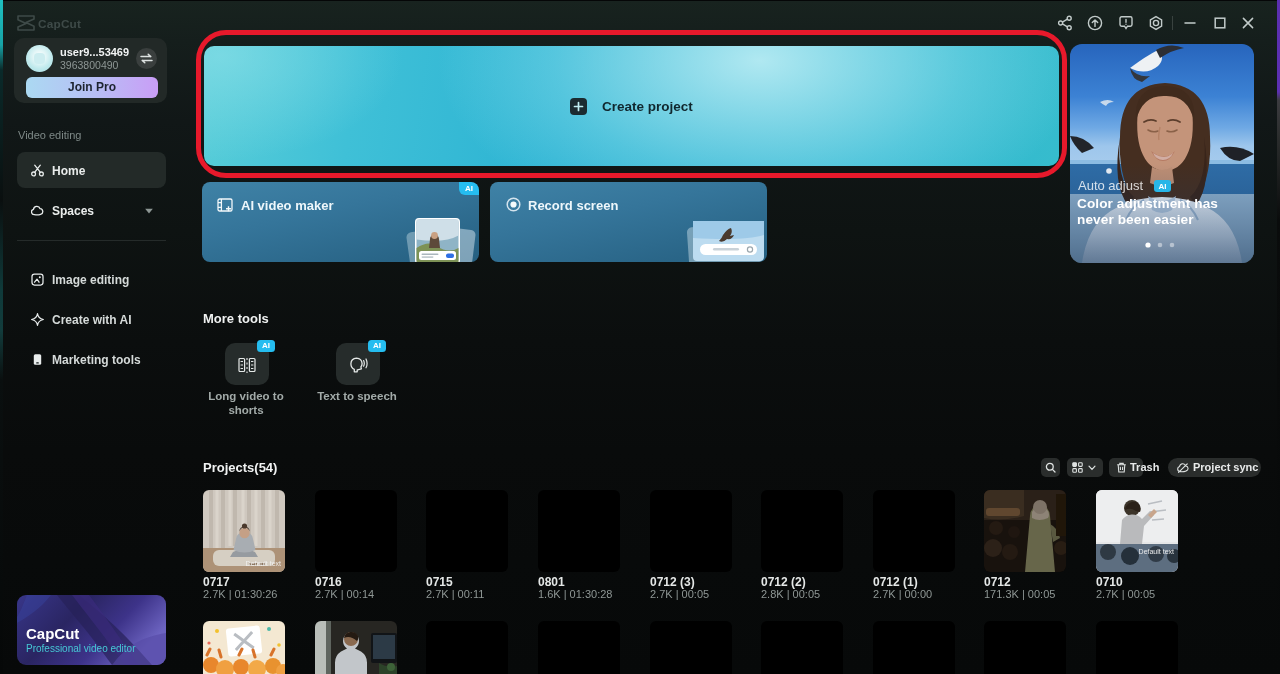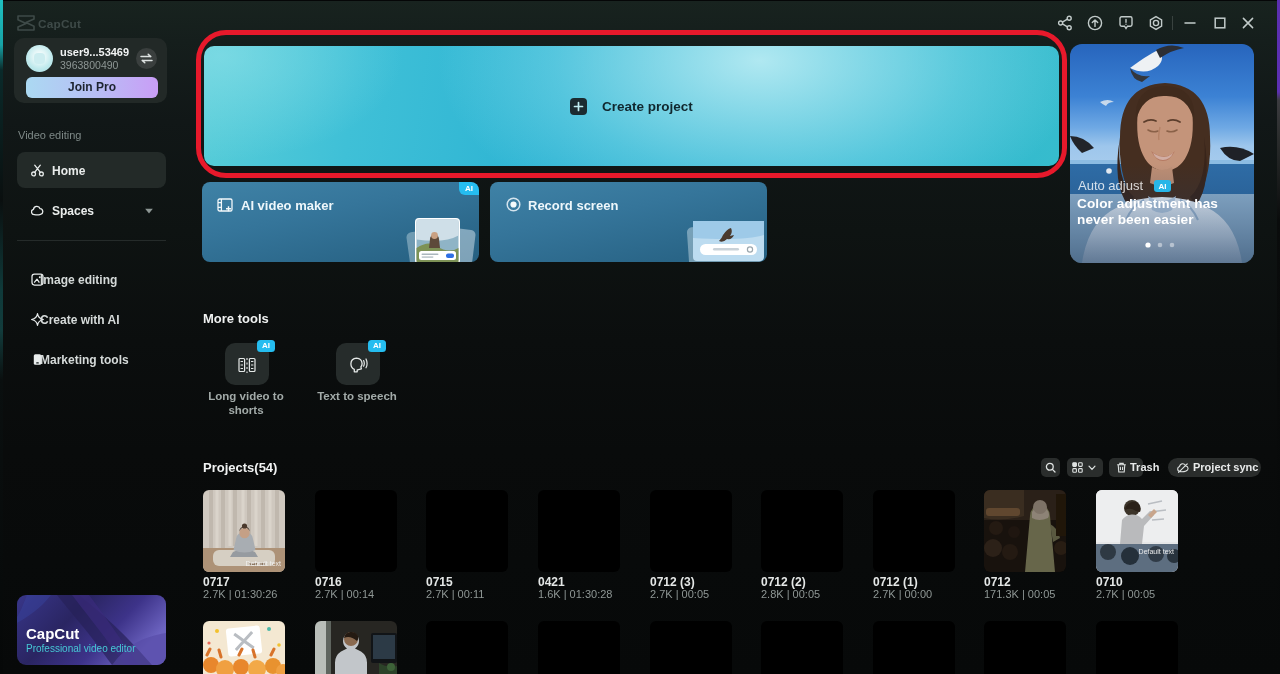--- a/index.html
+++ b/index.html
@@ -27,21 +27,21 @@
   #uid { left:60px; top:59px; font-size:10.5px; color:#8d9694; }
   #swBtn { left:136px; top:48px; width:21px; height:21px; border-radius:50%; background:#3a3f3e; color:#dde2e1; }
   #joinPro { left:26px; top:77px; width:132px; height:21px; border-radius:6px;
     background:linear-gradient(90deg,#abd9f2 0%, #b8bdf5 55%, #c99df6 100%);
     color:#1d2430; font-size:12px; font-weight:bold; text-align:center; line-height:21px; }
   #lblVE { left:18px; top:129px; font-size:11px; color:#7e8987; }
   #homeBox { left:17px; top:152px; width:149px; height:36px; background:#232a28; border-radius:8px; }
   .navIco { left:31px; width:13px; height:13px; color:#e8ecec; }
   .navTxt { left:52px; font-size:12px; font-weight:bold; color:#e9eceb; }
   #sbDivider { left:17px; top:240px; width:149px; height:1px; background:#252b2a; }
-  .navTxt2 { left:40px; font-size:12px; font-weight:bold; color:#d5dad9; }
+  .navTxt2 { left:52px; font-size:12px; font-weight:bold; color:#d5dad9; }
   #caret { left:144px; top:207px; width:10px; height:8px; color:#8d9694; }
   
   #sideBanner { left:17px; top:595px; width:149px; height:70px; border-radius:9px; overflow:hidden; }
   
   #redBox { left:196px; top:30px; width:871px; height:148px; border:5px solid #e7192b; border-radius:30px; }
   #createBanner { left:204px; top:46px; width:855px; height:120px; border-radius:10px;
     background:
       radial-gradient(430px 240px at 65% 12%, rgba(200,242,247,0.85) 0%, rgba(160,232,242,0.35) 48%, rgba(160,232,242,0) 75%),
       radial-gradient(260px 150px at 2% 8%, rgba(150,228,236,0.55) 0%, rgba(150,228,236,0) 70%),
       linear-gradient(98deg,#58cdd8 0%,#3fc0d7 18%,#2cb3d3 42%,#27b0d0 62%,#30b7d1 80%,#36bccd 100%); }
@@ -345,21 +345,21 @@
   <circle cx="78" cy="66" r="7" fill="#28333d"></circle>
   <text x="78" y="64" font-size="7" fill="#f2f2f2" text-anchor="end" opacity="0.95">Default text</text>
 </svg>
 </div>
 <div class="abs pjTitle" style="left:203px">0717</div>
 <div class="abs pjSub" style="left:203px">2.7K | 01:30:26</div>
 <div class="abs pjTitle" style="left:315px">0716</div>
 <div class="abs pjSub" style="left:315px">2.7K | 00:14</div>
 <div class="abs pjTitle" style="left:426px">0715</div>
 <div class="abs pjSub" style="left:426px">2.7K | 00:11</div>
-<div class="abs pjTitle" style="left:538px">0421</div>
+<div class="abs pjTitle" style="left:538px">0801</div>
 <div class="abs pjSub" style="left:538px">1.6K | 01:30:28</div>
 <div class="abs pjTitle" style="left:650px">0712 (3)</div>
 <div class="abs pjSub" style="left:650px">2.7K | 00:05</div>
 <div class="abs pjTitle" style="left:761px">0712 (2)</div>
 <div class="abs pjSub" style="left:761px">2.8K | 00:05</div>
 <div class="abs pjTitle" style="left:873px">0712 (1)</div>
 <div class="abs pjSub" style="left:873px">2.7K | 00:00</div>
 <div class="abs pjTitle" style="left:984px">0712</div>
 <div class="abs pjSub" style="left:984px">171.3K | 00:05</div>
 <div class="abs pjTitle" style="left:1096px">0710</div>

